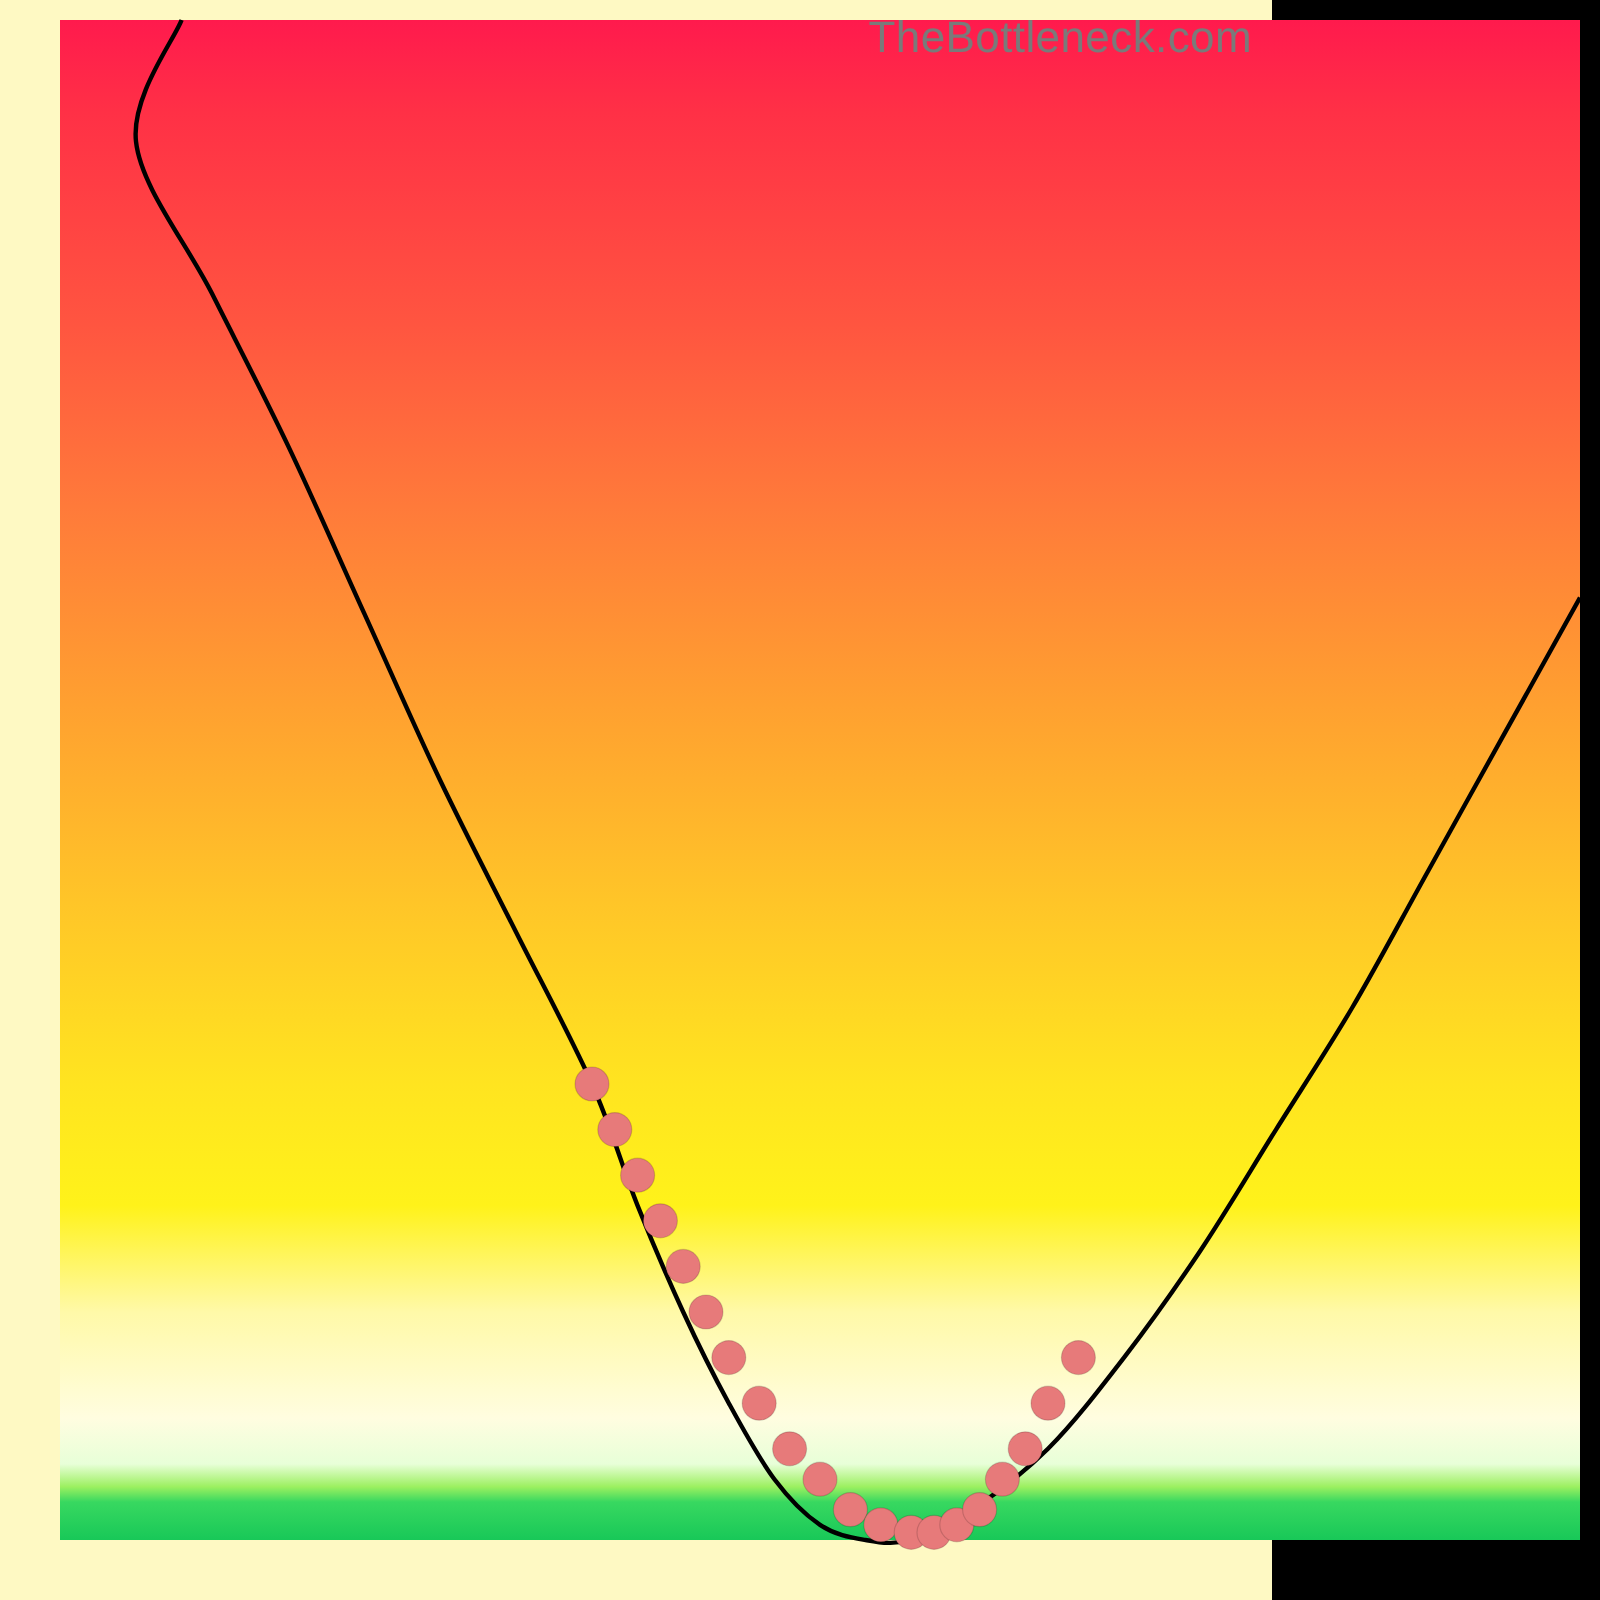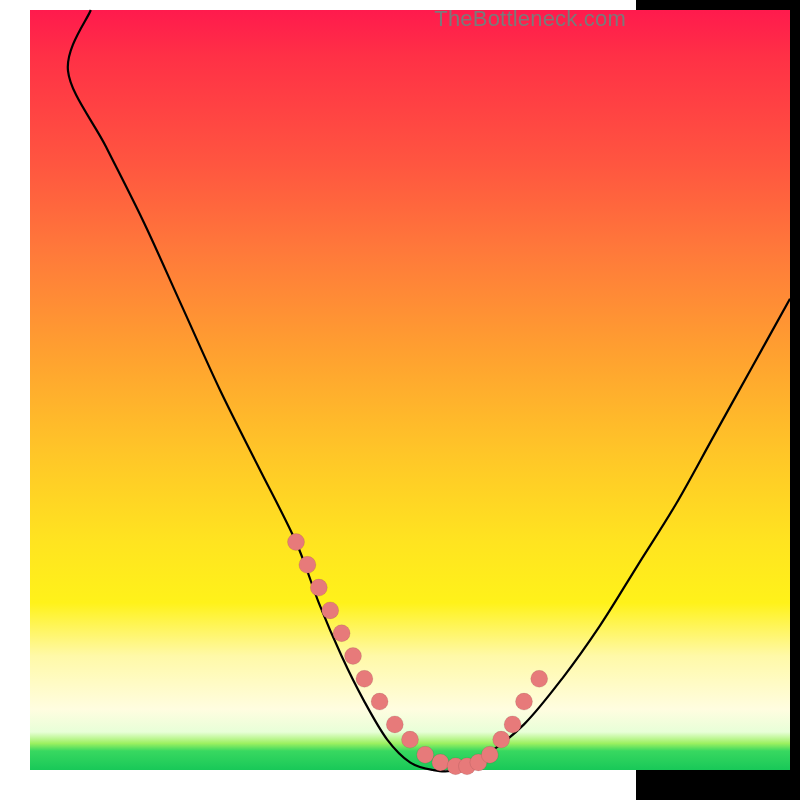--- a/index.html
+++ b/index.html
@@ -8,21 +8,21 @@
     width: 800px;
     height: 800px;
     background: #000;
     font-family: Arial, Helvetica, sans-serif;
     overflow: hidden;
   }
   .stage {
     position: relative;
     width: 636px;
     height: 800px;
-    background: #ffffff;
+    background: #fef9c3;
   }
   .plot {
     position: absolute;
     left: 30px;
     top: 10px;
     width: 760px;
     height: 760px;
     
     background: linear-gradient(
       to bottom,

